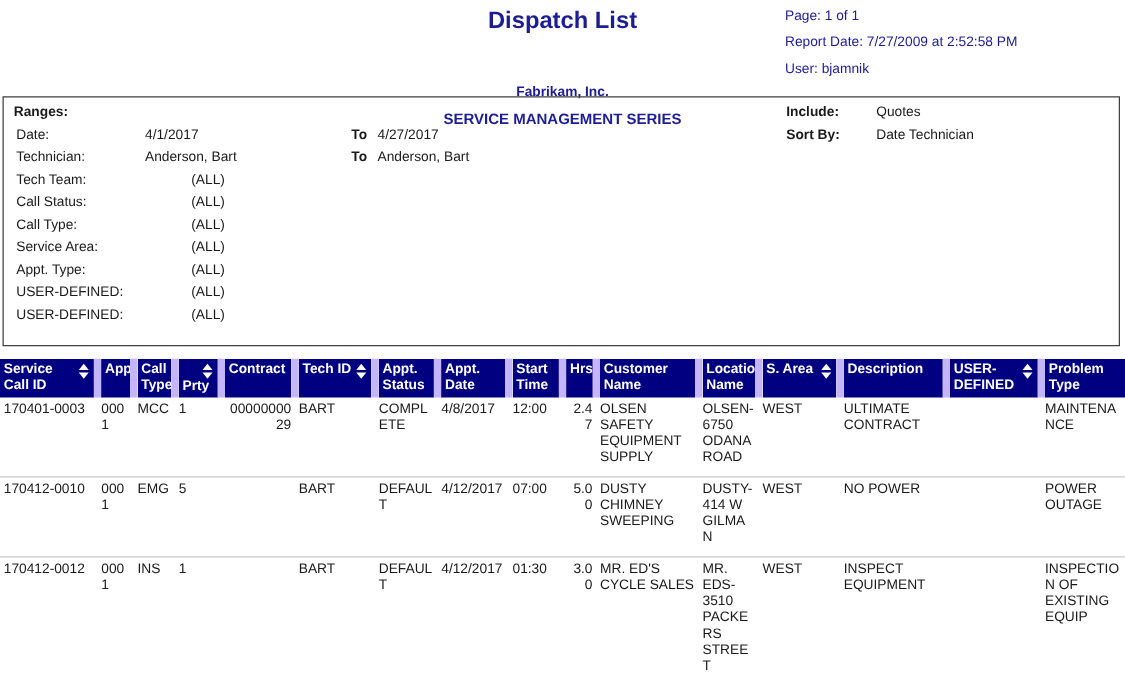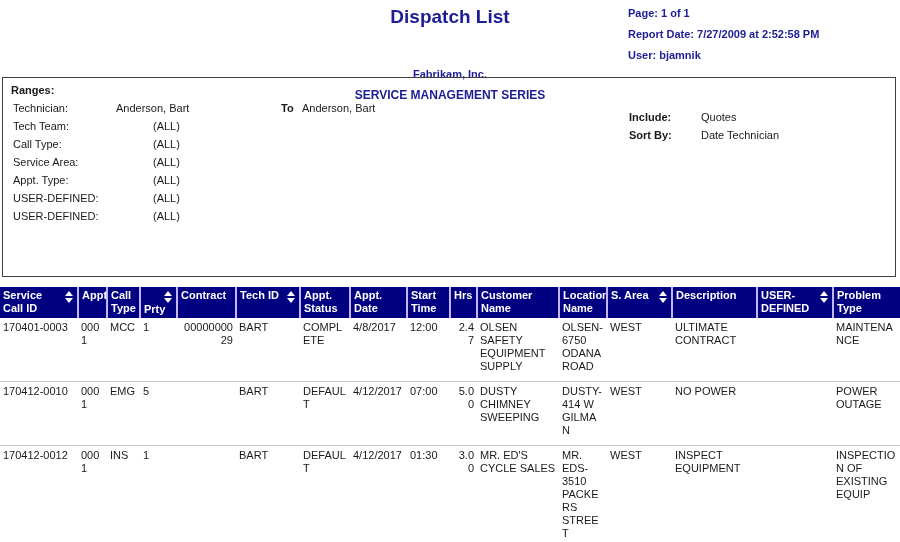--- a/index.html
+++ b/index.html
@@ -15,40 +15,40 @@
     font-family:"Liberation Sans", sans-serif;
     font-size:11px;color:var(--body-text);
     overflow:hidden;
   }
   
   .report-header{position:relative;height:68px;}
   .hdr-center{position:absolute;left:0;right:0;top:6px;text-align:center;color:var(--title-blue);font-weight:bold;}
   .hdr-title{font-size:19px;margin-bottom:7px;}
   .hdr-company{font-size:11px;margin-bottom:8px;margin-top:40px;}
   .hdr-series{font-size:12px;}
-  .hdr-right{position:absolute;left:628px;top:3px;color:var(--title-blue);font-weight:bold;line-height:21px;text-align:left;}
+  .hdr-right{position:absolute;left:628px;top:3px;color:var(--title-blue);font-weight:normal;line-height:21px;text-align:left;}
   
   .ranges-box{
     position:relative;margin:9px 4px 0 2px;border:1px solid #404040;
     height:200px;padding-top:3px;line-height:18px;
   }
   .r-title{font-weight:bold;padding-left:8px;height:18px;}
   .r-row{height:18px;white-space:nowrap;}
   .r-label{display:inline-block;width:103px;margin-left:10px;vertical-align:top;}
   .r-value{display:inline-block;width:165px;vertical-align:top;}
   .r-value.all{width:128px;margin-left:37px;}
   .r-to{display:inline-block;width:21px;font-weight:bold;vertical-align:top;}
   .r-value2{display:inline-block;vertical-align:top;}
-  .ranges-side{position:absolute;top:30px;left:626px;line-height:18px;}
+  .ranges-side{position:absolute;top:3px;left:626px;line-height:18px;}
   .s-label{display:inline-block;width:72px;font-weight:bold;}
   
   table.dispatch{width:900px;border-collapse:collapse;table-layout:fixed;margin-top:10px;}
   th{
     background:var(--navy);color:#ffffff;font-weight:bold;text-align:left;
-    padding:2px 3px;border-right:2px solid #c4b5fd;vertical-align:top;
+    padding:2px 3px;border-right:6px solid #c4b5fd;vertical-align:top;
     font-size:11px;line-height:13px;height:31px;overflow:hidden;
   }
   th:last-child{border-right:none;}
   th.right{text-align:left;}
   td{
     padding:3px 3px 8px 3px;vertical-align:top;border-bottom:1px solid var(--divider);
     line-height:13px;font-size:11px;
     word-wrap:break-word;overflow-wrap:break-word;word-break:break-word;margin-left:32px;
   }
   td.right{text-align:right;}
@@ -71,22 +71,24 @@
     <div class="hdr-right">
       <div>Page: 1 of 1</div>
       <div>Report Date: 7/27/2009 at 2:52:58 PM</div>
       <div>User: bjamnik</div>
     </div>
   </div>
 
   <div class="ranges-box">
     <div class="r-title">Ranges:</div>
     <div>
+        <div class="r-row"><span class="r-label">Date:</span><span class="r-value">4/1/2017</span><span class="r-to">To</span><span class="r-value2">4/27/2017</span></div>
         <div class="r-row"><span class="r-label">Technician:</span><span class="r-value">Anderson, Bart</span><span class="r-to">To</span><span class="r-value2">Anderson, Bart</span></div>
         <div class="r-row"><span class="r-label">Tech Team:</span><span class="r-value all">(ALL)</span></div>
+        <div class="r-row"><span class="r-label">Call Status:</span><span class="r-value all">(ALL)</span></div>
         <div class="r-row"><span class="r-label">Call Type:</span><span class="r-value all">(ALL)</span></div>
         <div class="r-row"><span class="r-label">Service Area:</span><span class="r-value all">(ALL)</span></div>
         <div class="r-row"><span class="r-label">Appt. Type:</span><span class="r-value all">(ALL)</span></div>
         <div class="r-row"><span class="r-label">USER-DEFINED:</span><span class="r-value all">(ALL)</span></div>
         <div class="r-row"><span class="r-label">USER-DEFINED:</span><span class="r-value all">(ALL)</span></div>
       </div>
     <div class="ranges-side">
       <div class="side-row">
         <span class="s-label">Include:</span><span>Quotes</span>
       </div>

